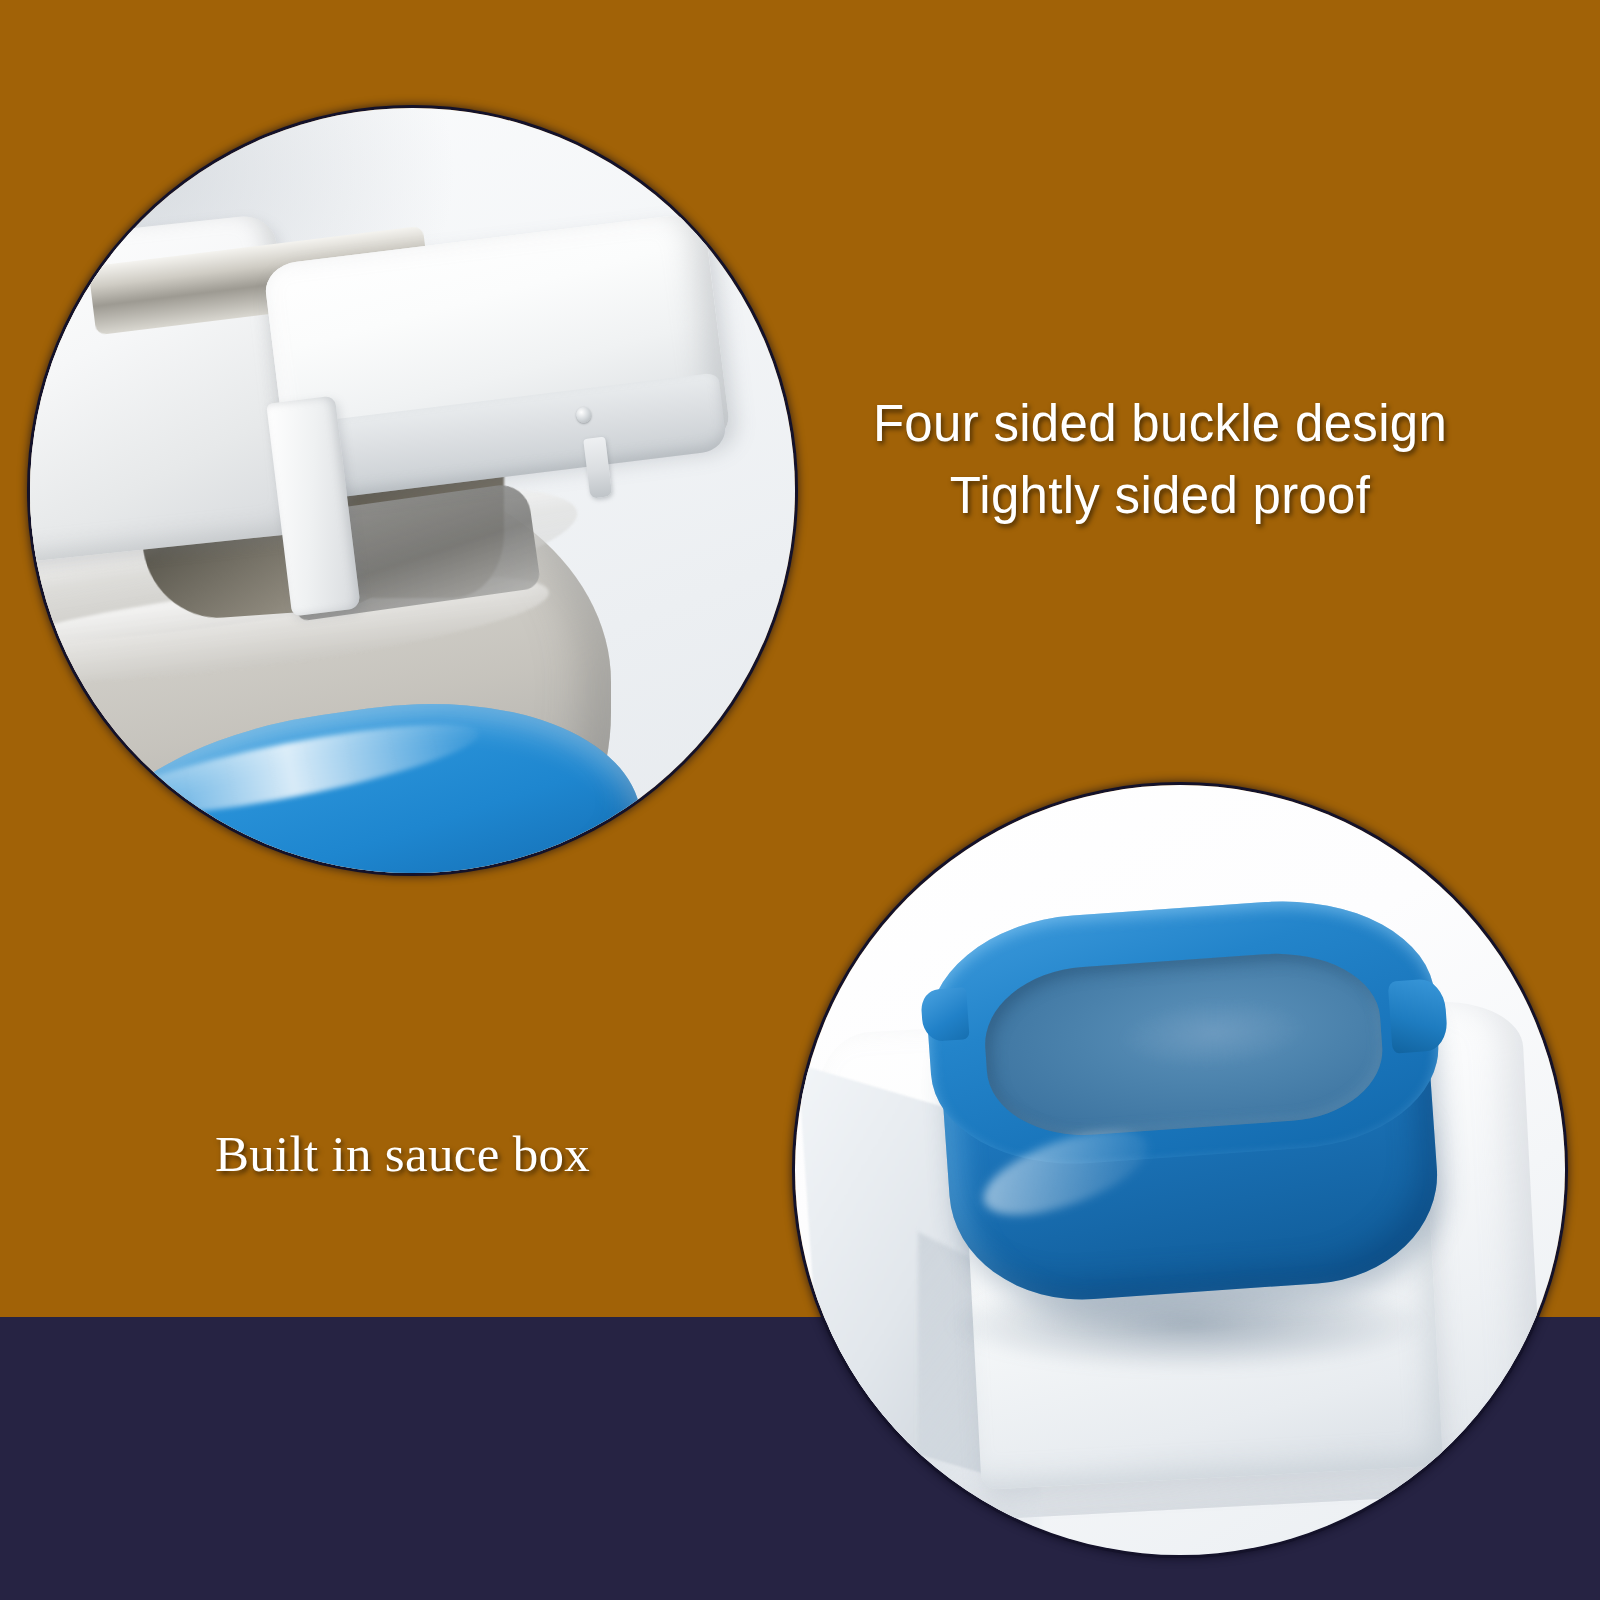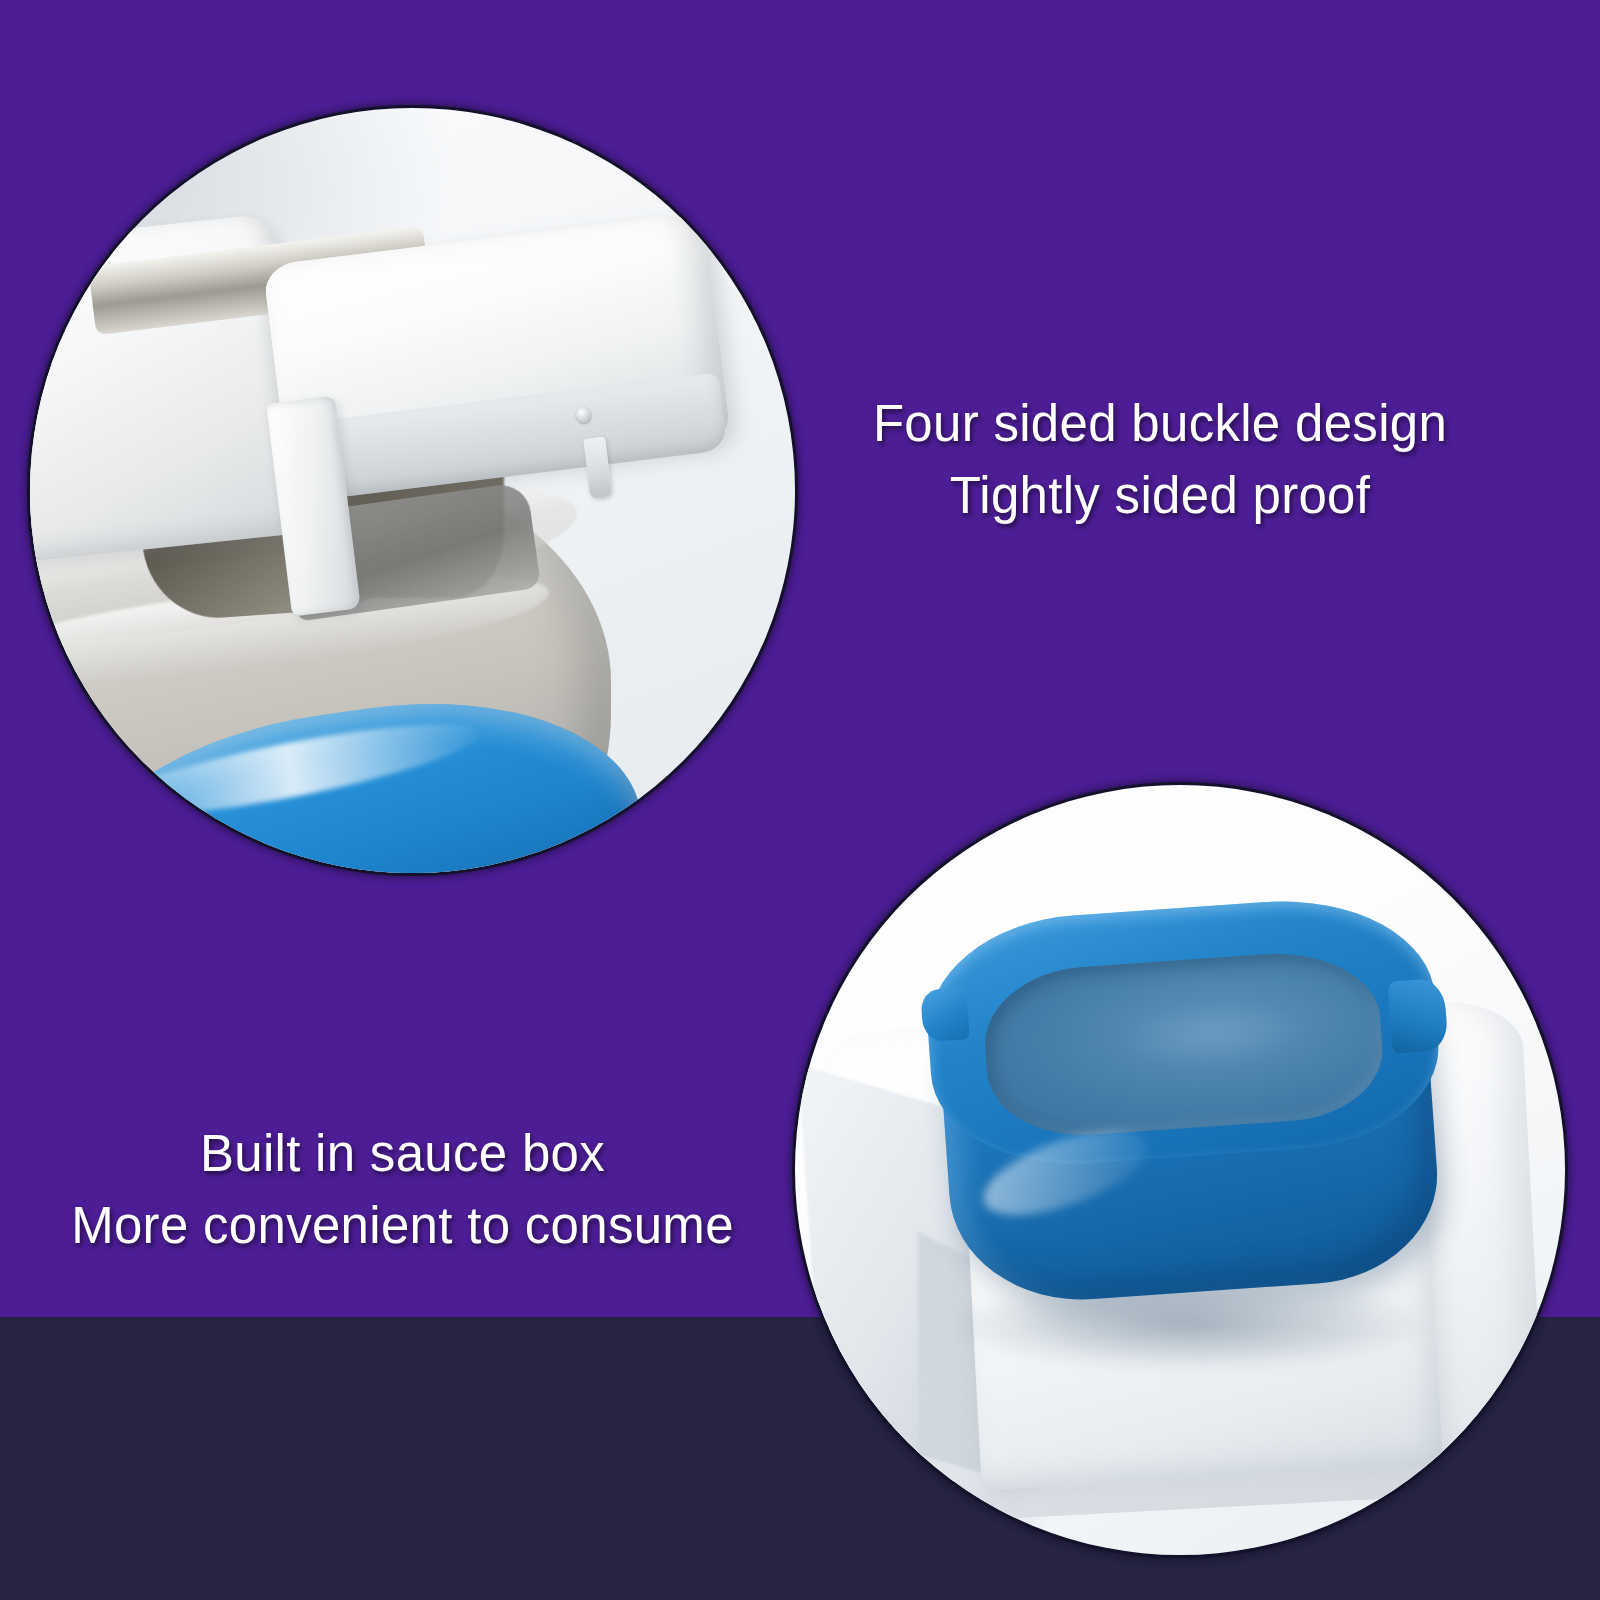--- a/index.html
+++ b/index.html
@@ -14,21 +14,21 @@
     font-family: "Liberation Sans", "DejaVu Sans", sans-serif;
     overflow: hidden;
     position: relative;
   }
 
   .canvas {
     position: absolute;
     inset: 0;
     width: 1600px;
     height: 1317px;
-    background: #4c1d95;
+    background: #a16207;
   }
 
   
   .photo-circle {
     position: absolute;
     border-radius: 50%;
     overflow: hidden;
     box-shadow: 0 0 0 3px #14122a, 0 0 10px 3px rgba(10,8,25,0.75);
   }
 
@@ -431,20 +431,21 @@
     left: 810px;
     top: 388px;
     width: 700px;
     font-size: 51px;
   }
   #caption-sauce {
     left: 45px;
     top: 1118px;
     width: 715px;
     font-size: 51px;
+    font-family: Liberation Serif, serif;
   }
   .caption .line { display: block; white-space: nowrap; }
 </style>
 </head>
 <body style="background: rgb(38, 35, 67);">
 
 <div class="canvas">
 
   <div class="photo-circle" id="photo-buckle">
     <div class="buckle-scene">
@@ -468,21 +469,20 @@
     </div>
   </div>
 
   <div class="caption" id="caption-buckle">
     <span class="line">Four sided buckle design</span>
     <span class="line">Tightly sided proof</span>
   </div>
 
   <div class="caption" id="caption-sauce">
     <span class="line">Built in sauce box</span>
-    <span class="line">More convenient to consume</span>
   </div>
 
   <div class="photo-circle" id="photo-saucebox">
     <div class="sauce-scene">
       <div class="box-slab"></div>
       <div class="slab-edge-left"></div>
       <div class="slab-groove"></div>
       <div class="sauce-well"></div>
       <div class="well-lip"></div>
       <div class="sauce-shadow"></div>

